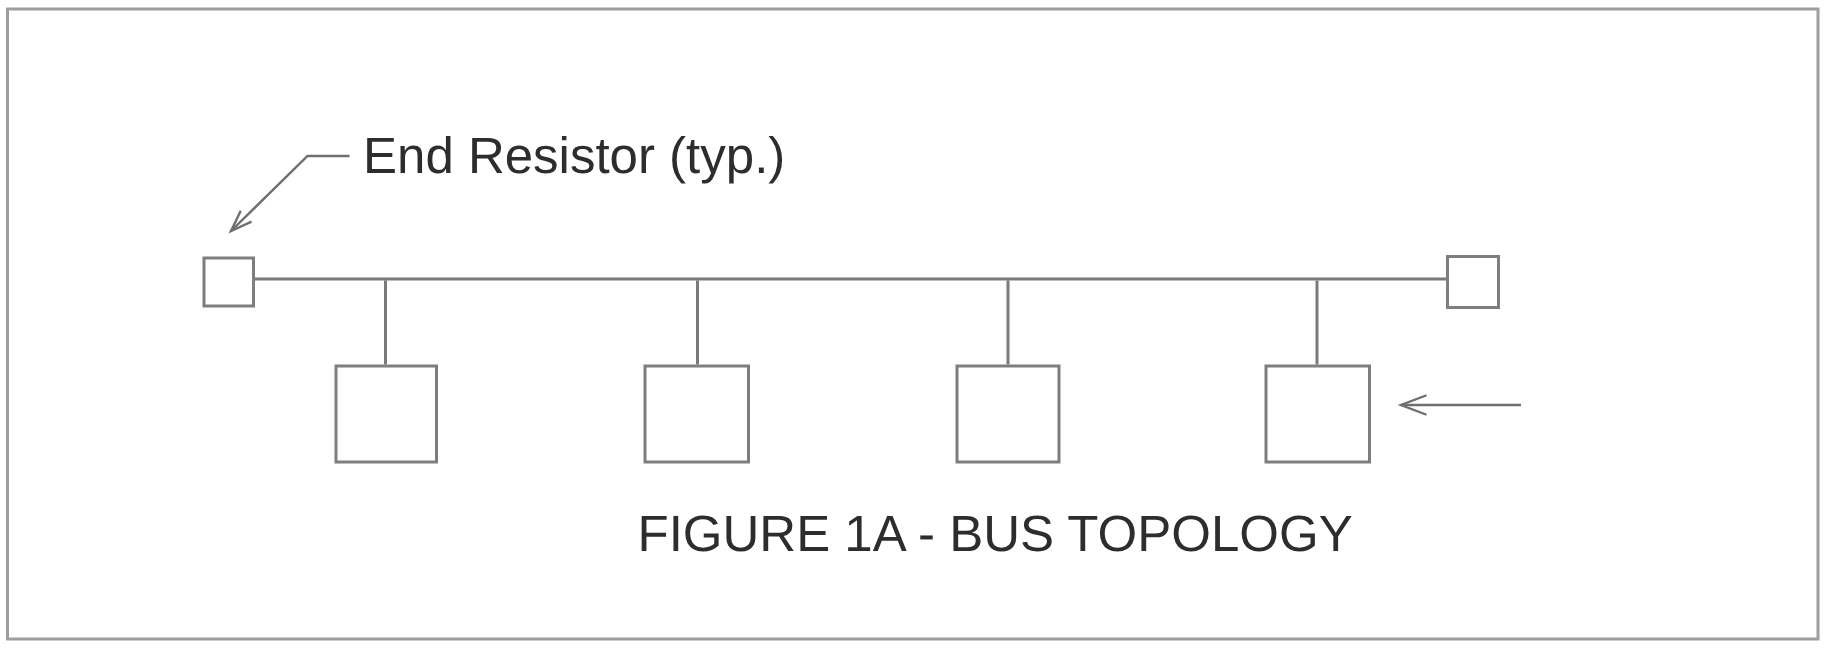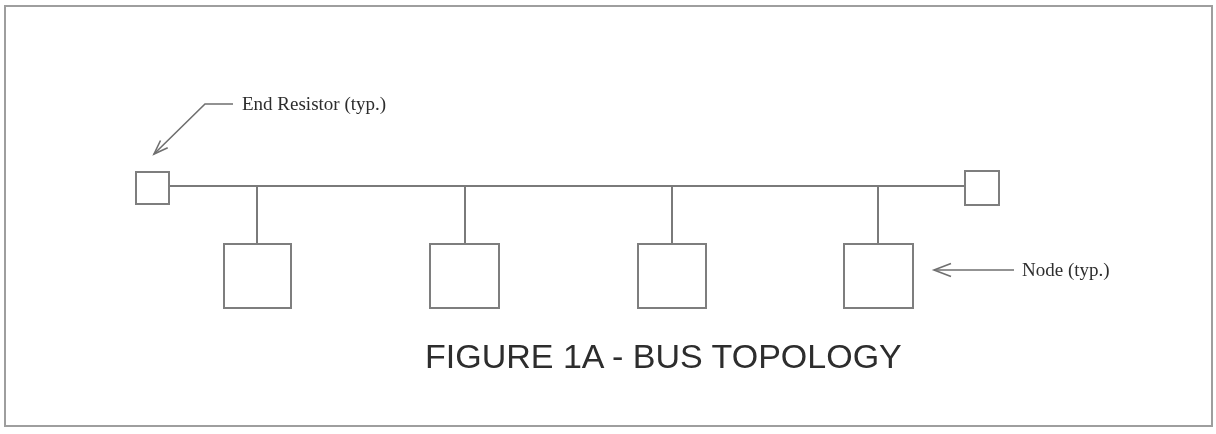--- a/index.html
+++ b/index.html
@@ -68,24 +68,23 @@
     position: absolute;
     left: 0;
     top: 0;
     width: 1216px;
     height: 434px;
     pointer-events: none;
   }
   .label {
     position: absolute;
     color: #2d2d2d;
-    font-size: 19px;
+    font-size: 34px;
     line-height: 26px;
     white-space: nowrap;
-    font-family: Liberation Serif, serif;
   }
   .label-end-resistor { left: 242px; top: 91px; }
   .label-node { left: 1022px; top: 257px; }
   .caption {
     position: absolute;
     left: 425px;
     top: 342px;
     color: #2d2d2d;
     font-size: 34px;
     line-height: 28px;
@@ -118,17 +117,16 @@
 
     <polyline points="233,104 205,104 154,154" fill="none" stroke="#6f6f6f" stroke-width="1.6"></polyline>
     <path d="M167.7,147.8 L154,154 L160.5,140.5" fill="none" stroke="#6f6f6f" stroke-width="1.6"></path>
 
     <line x1="1014" y1="270" x2="934" y2="270" stroke="#6f6f6f" stroke-width="1.6"></line>
     <path d="M951,263.5 L934,270 L951,276.5" fill="none" stroke="#6f6f6f" stroke-width="1.6"></path>
   </svg>
 
   <div class="label label-end-resistor">End Resistor (typ.)</div>
 
-  <div class="label label-node">Node (typ.)</div>
 
   <div class="caption">FIGURE 1A - BUS TOPOLOGY</div>
 
 </div>
 
 </body></html>

